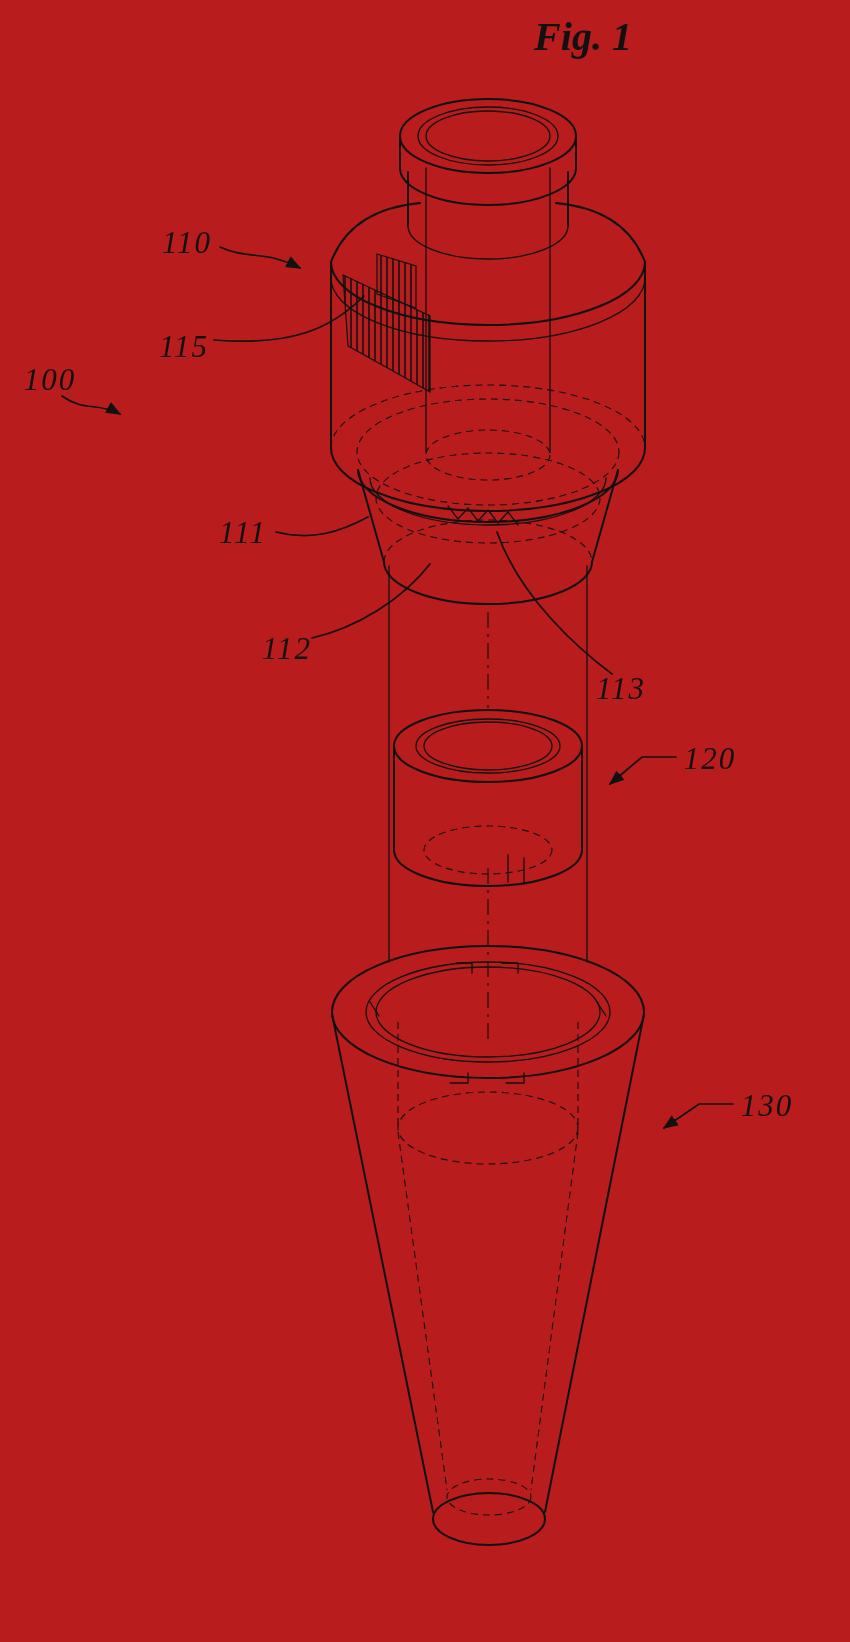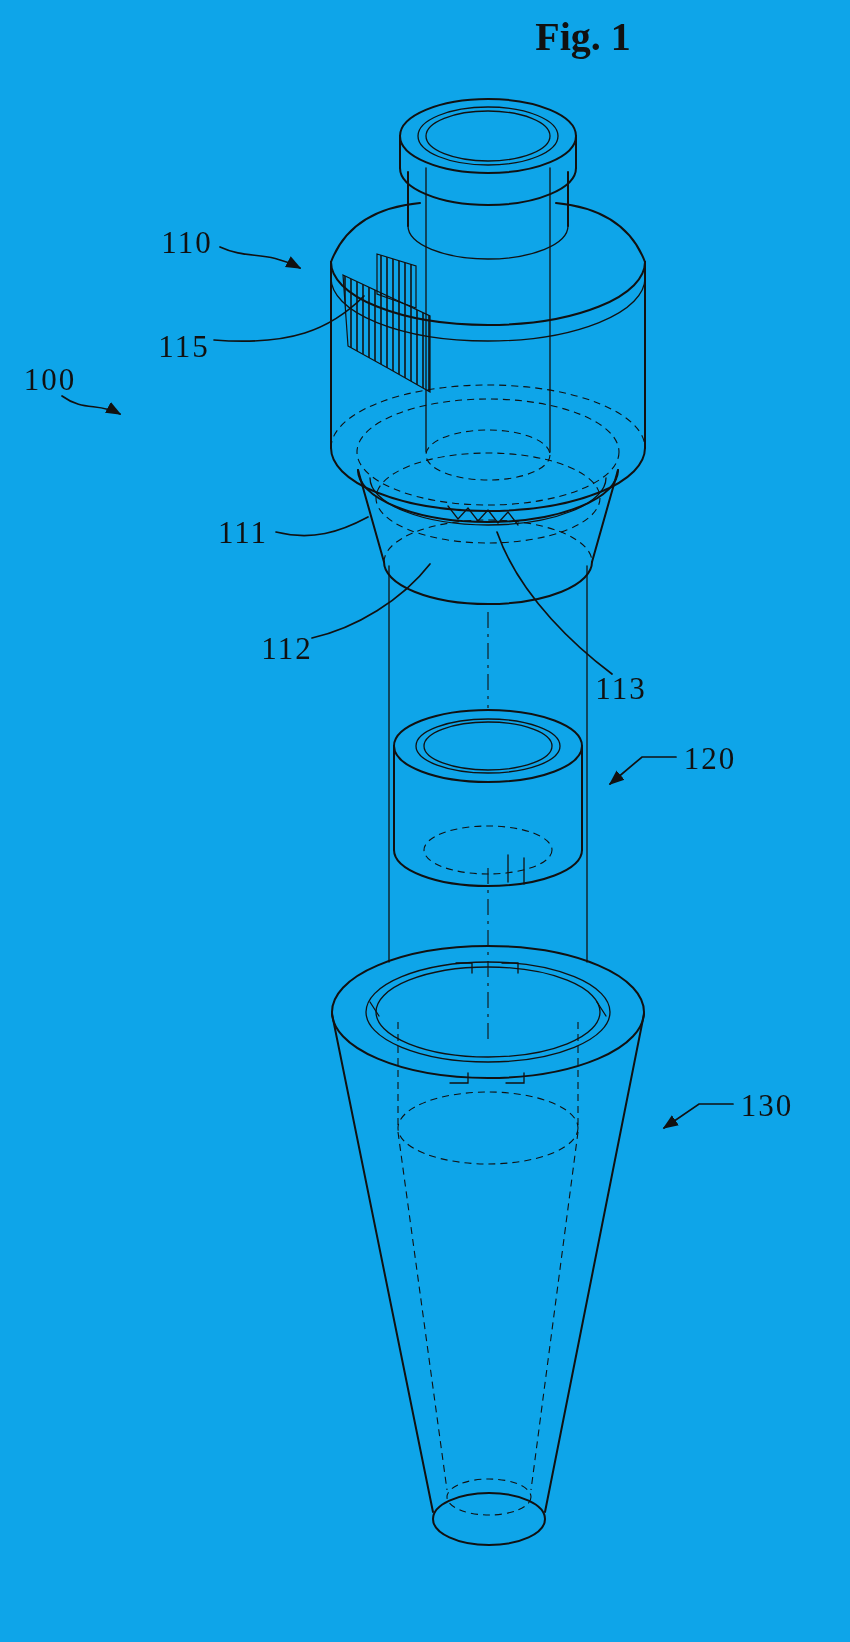--- a/index.html
+++ b/index.html
@@ -4,23 +4,24 @@
 <style>
   html, body {
     margin: 0;
     padding: 0;
     background: #ffffff;
   }
   .sheet {
     position: relative;
     width: 850px;
     height: 1642px;
-    background: #0ea5e9;
+    background: #b91c1c;
     overflow: hidden;
     font-family: "Liberation Serif", serif;
+    font-style: italic;
   }
   svg { display: block; }
   .label {
     font-family: "Liberation Serif", serif;
     font-size: 31px;
     fill: #111111;
     letter-spacing: 2px;
   }
   .fig-title {
     font-family: "Liberation Serif", serif;

